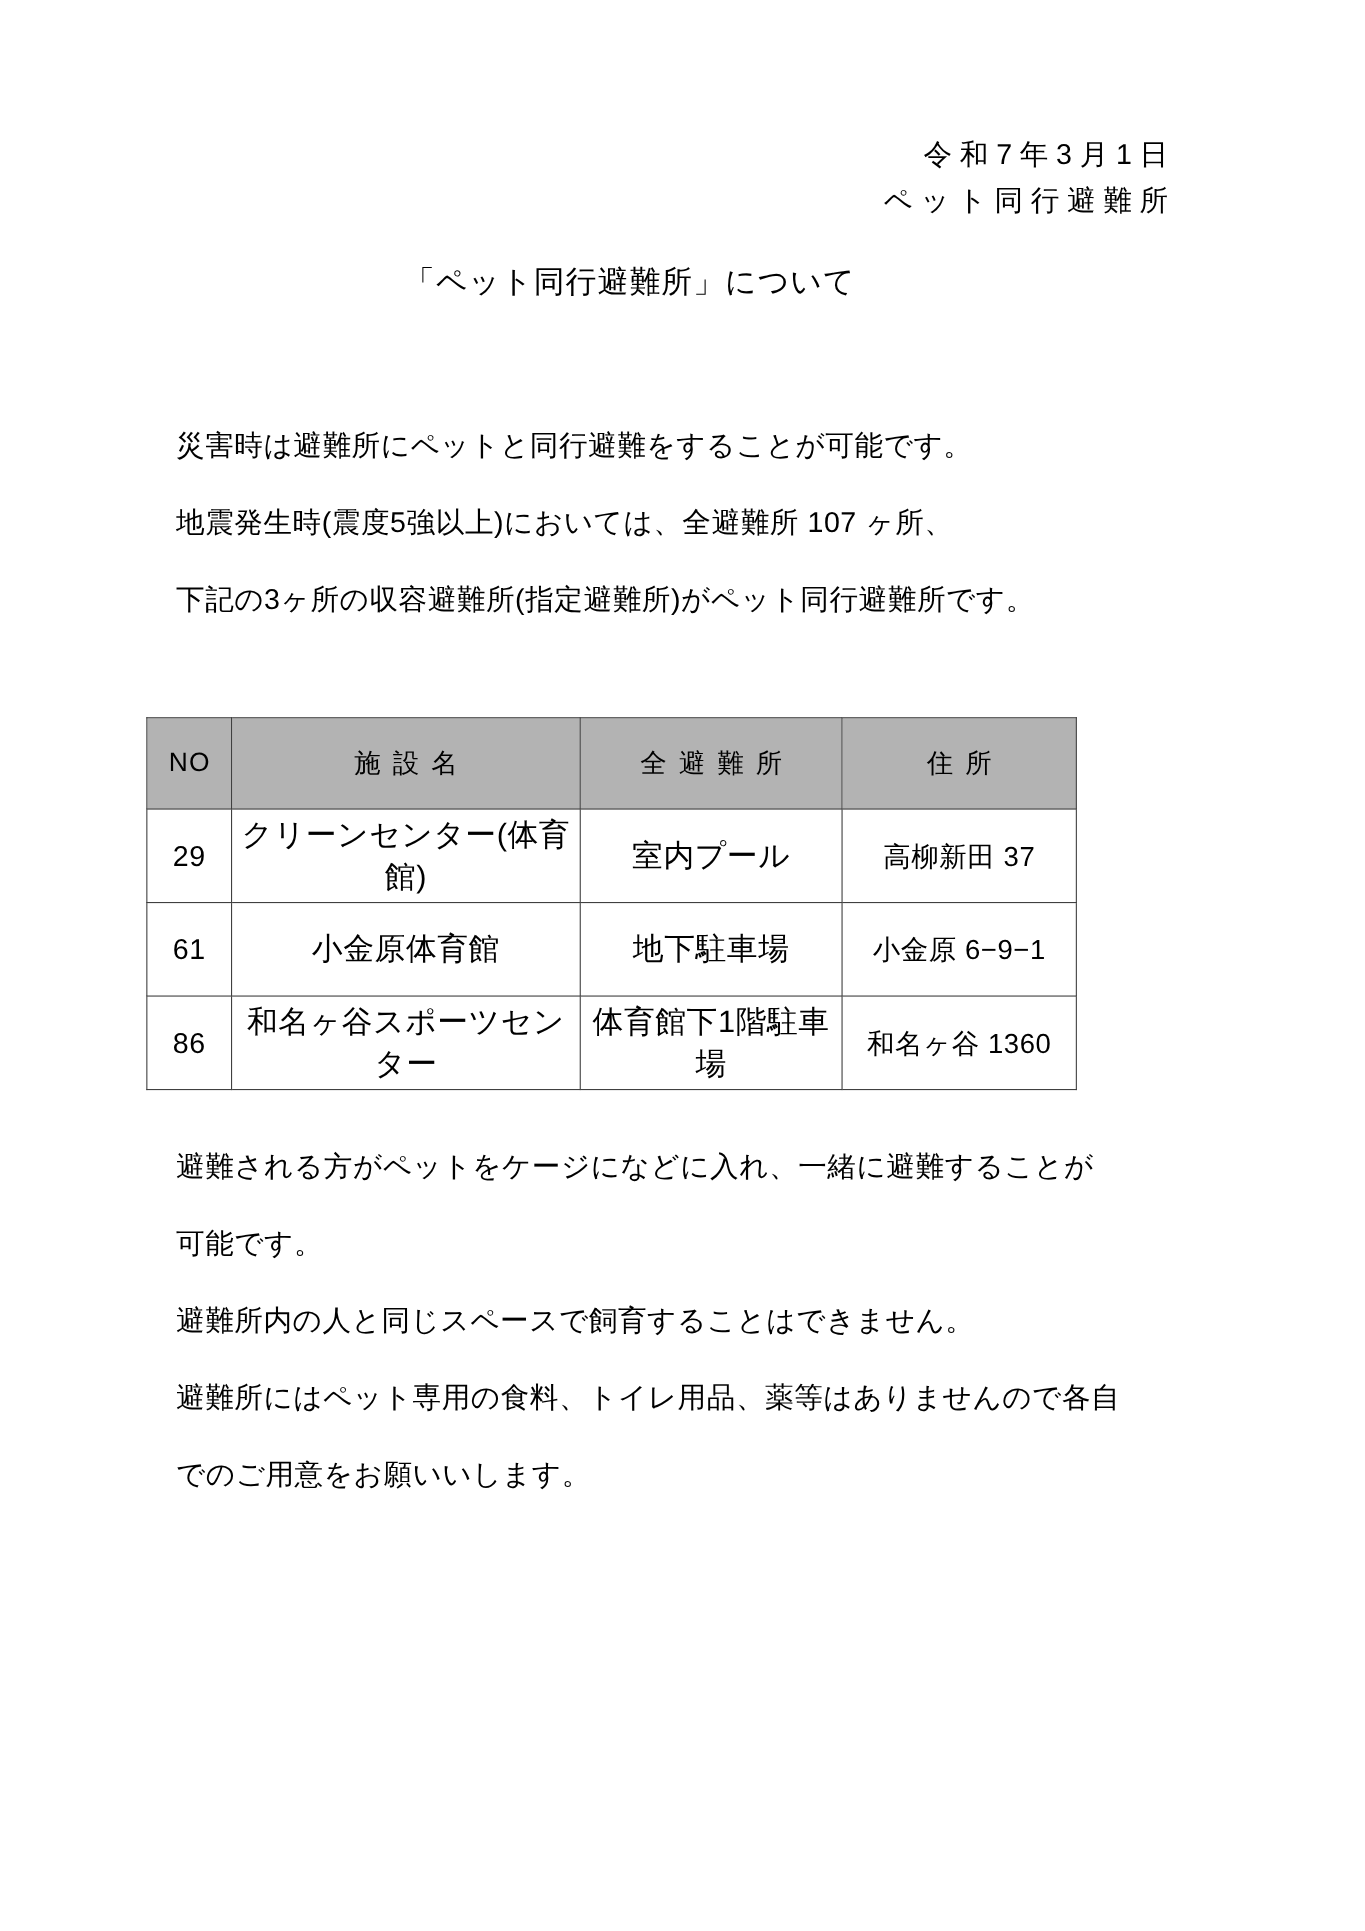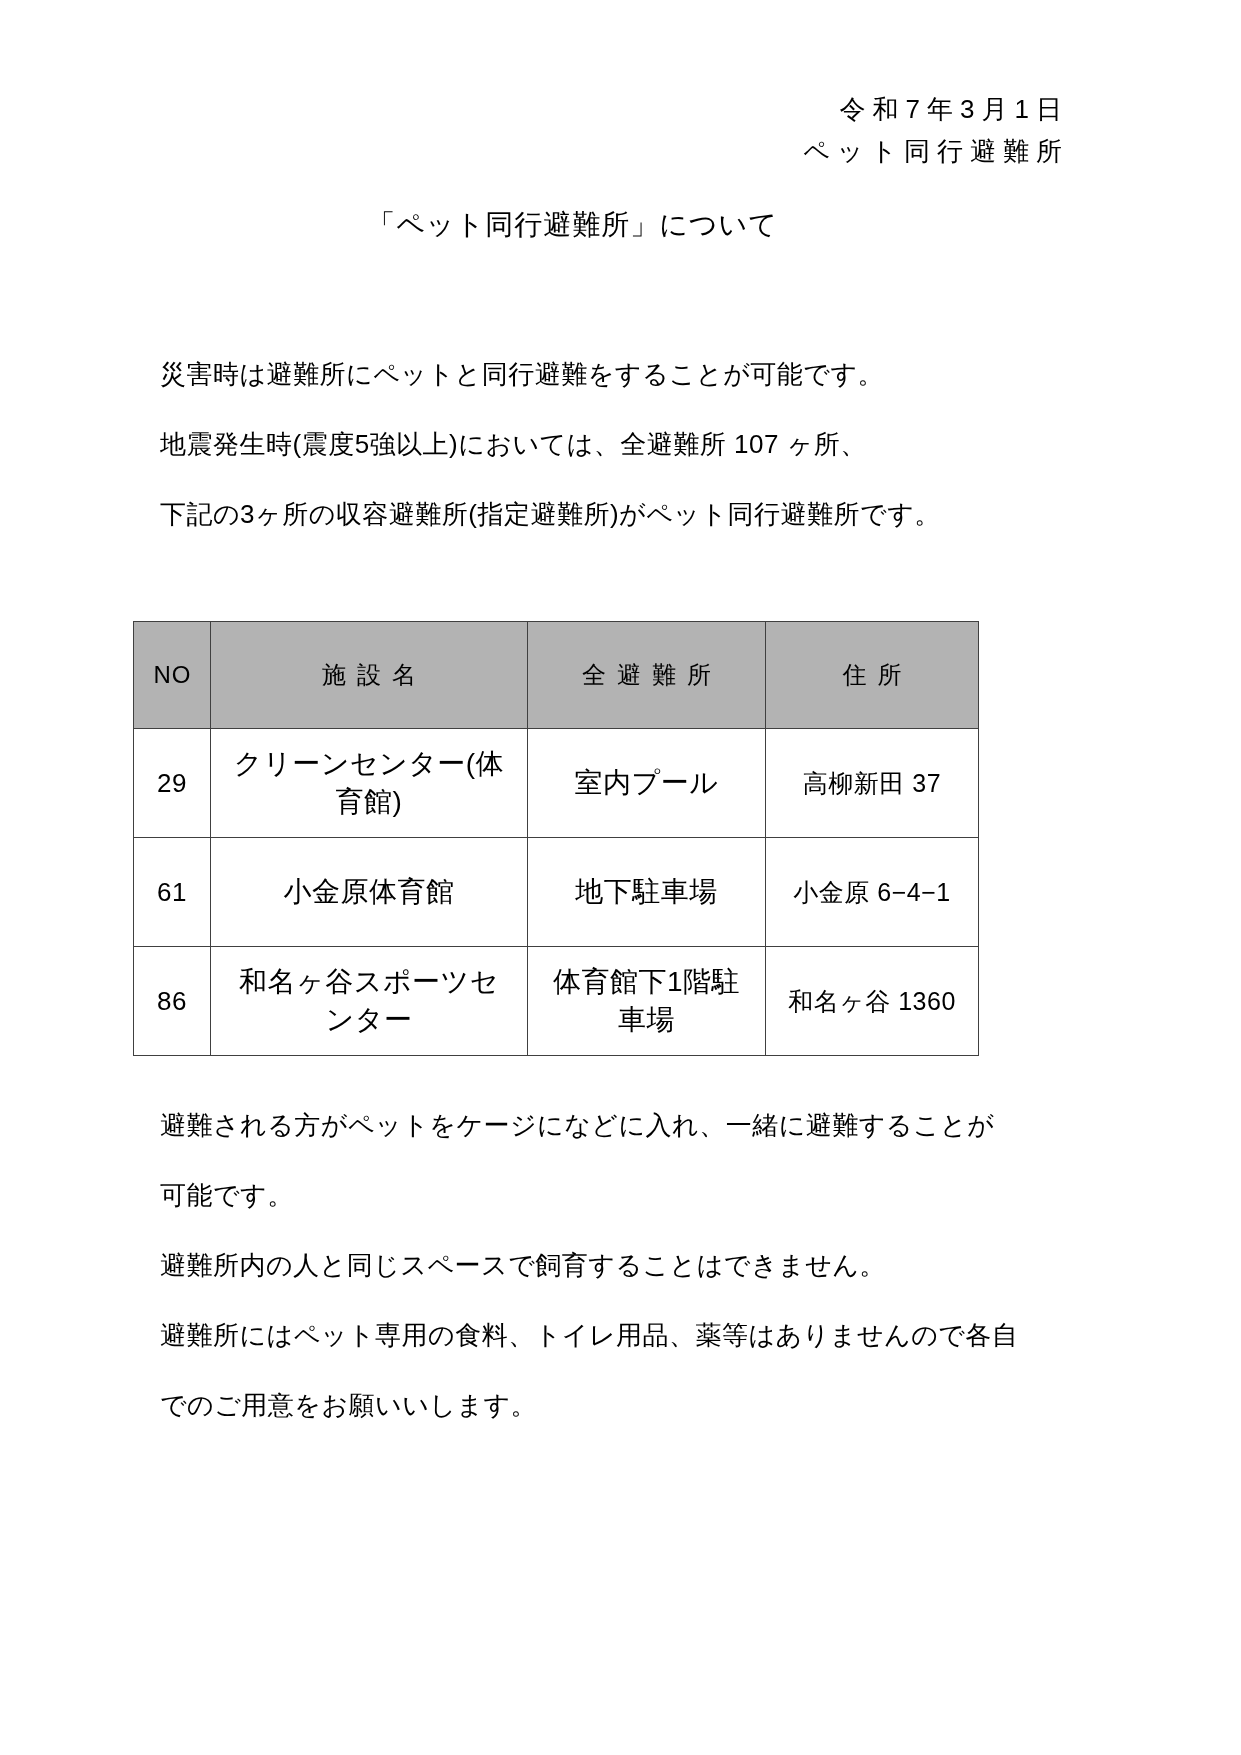--- a/index.html
+++ b/index.html
@@ -11,21 +11,21 @@
   }
   .page {
     position: relative;
     width: 1241px;
     min-height: 1755px;
     background: #ffffff;
     overflow: hidden;
   }
   
   .header-block {
-    padding-top: 88px;
+    padding-top: 119px;
     padding-right: 172px;
     text-align: right;
     font-size: 26px;
     line-height: 42px;
     letter-spacing: 7px;
     white-space: nowrap;
   }
   
   .title-row {
     margin-top: 34px;
@@ -56,21 +56,21 @@
     margin-top: 72px;
     margin-left: 133px;
     border-collapse: collapse;
     table-layout: fixed;
     width: 845px;
   }
   .shelter-table th, .shelter-table td {
     border: 1px solid #404040;
     text-align: center;
     vertical-align: middle;
-    padding: 16px;
+    padding: 4px;
     overflow: hidden;
   }
   .shelter-table th {
     background: #b3b3b3;
     height: 74px;
     font-weight: 400;
     font-size: 24px;
     letter-spacing: 11px;
     text-indent: 11px; 
   }
@@ -140,21 +140,21 @@
       <tr>
         <td class="cell-no">29</td>
         <td>クリーンセンター(体育館)</td>
         <td>室内プール</td>
         <td class="cell-address">高柳新田 37</td>
       </tr>
       <tr>
         <td class="cell-no">61</td>
         <td>小金原体育館</td>
         <td>地下駐車場</td>
-        <td class="cell-address">小金原 6−4−1</td>
+        <td class="cell-address">小金原 6−9−1</td>
       </tr>
       <tr>
         <td class="cell-no">86</td>
         <td>和名ヶ谷スポーツセンター</td>
         <td>体育館下1階駐車場</td>
         <td class="cell-address">和名ヶ谷 1360</td>
       </tr>
     </tbody>
   </table>
 

